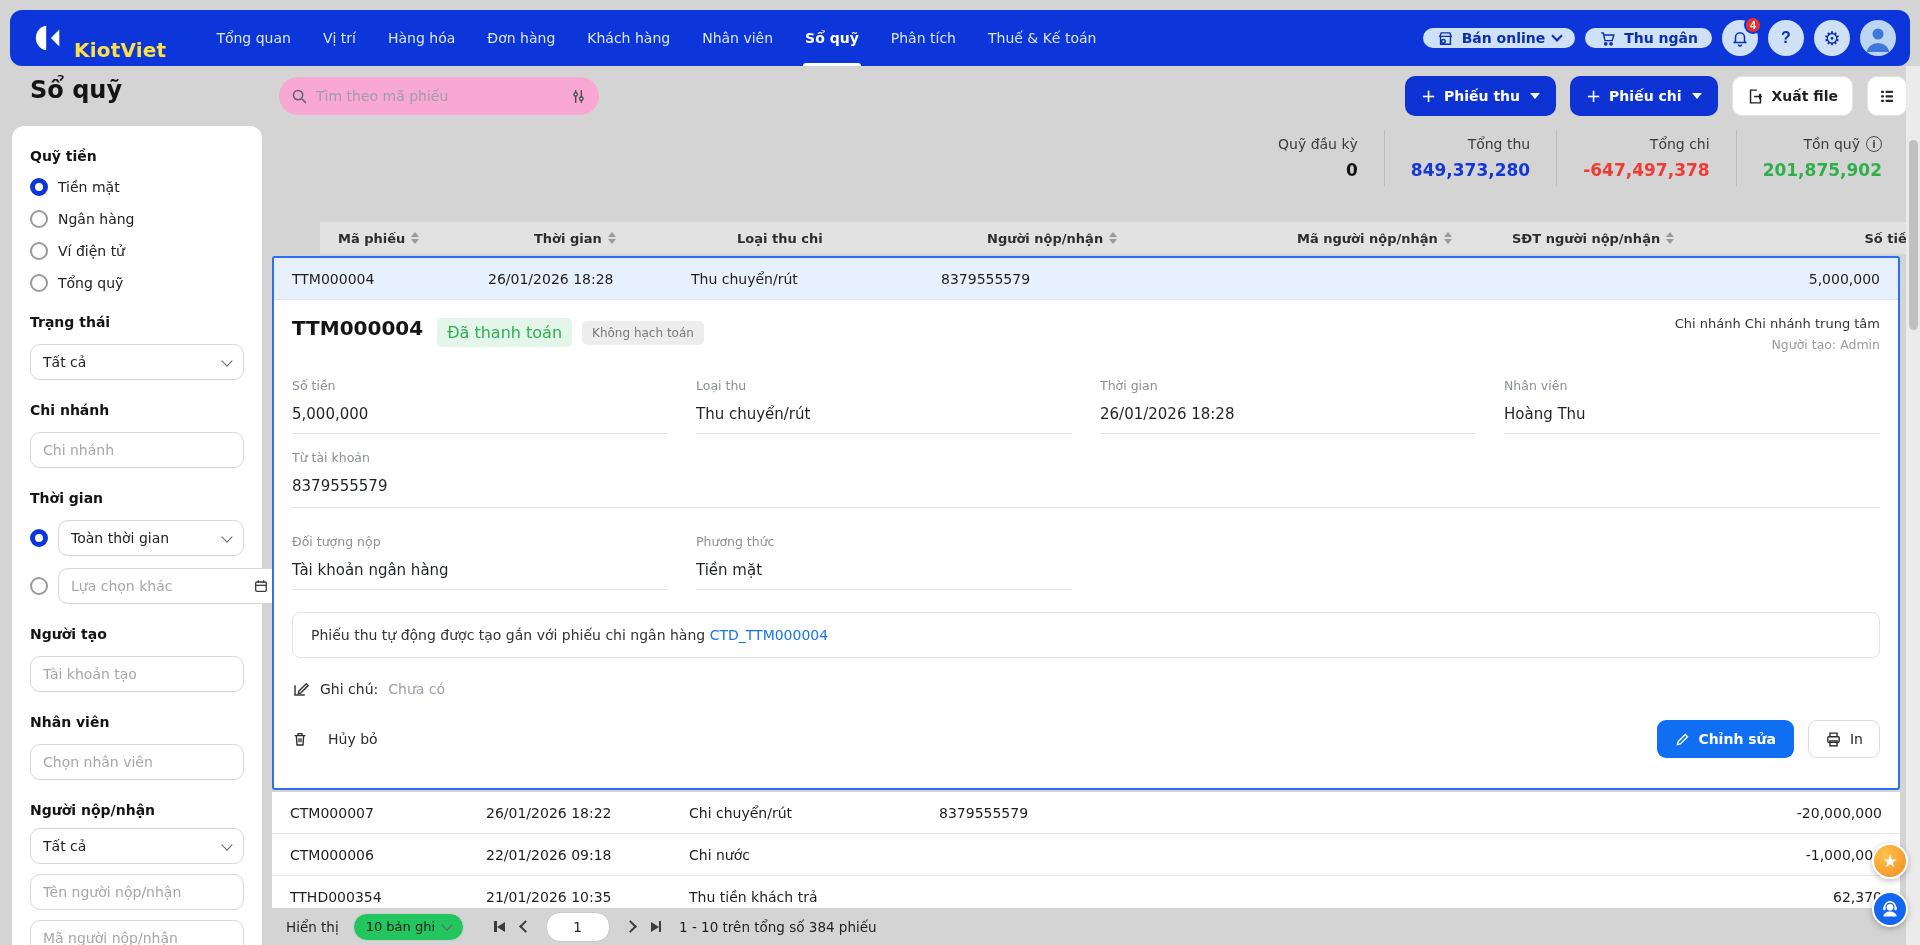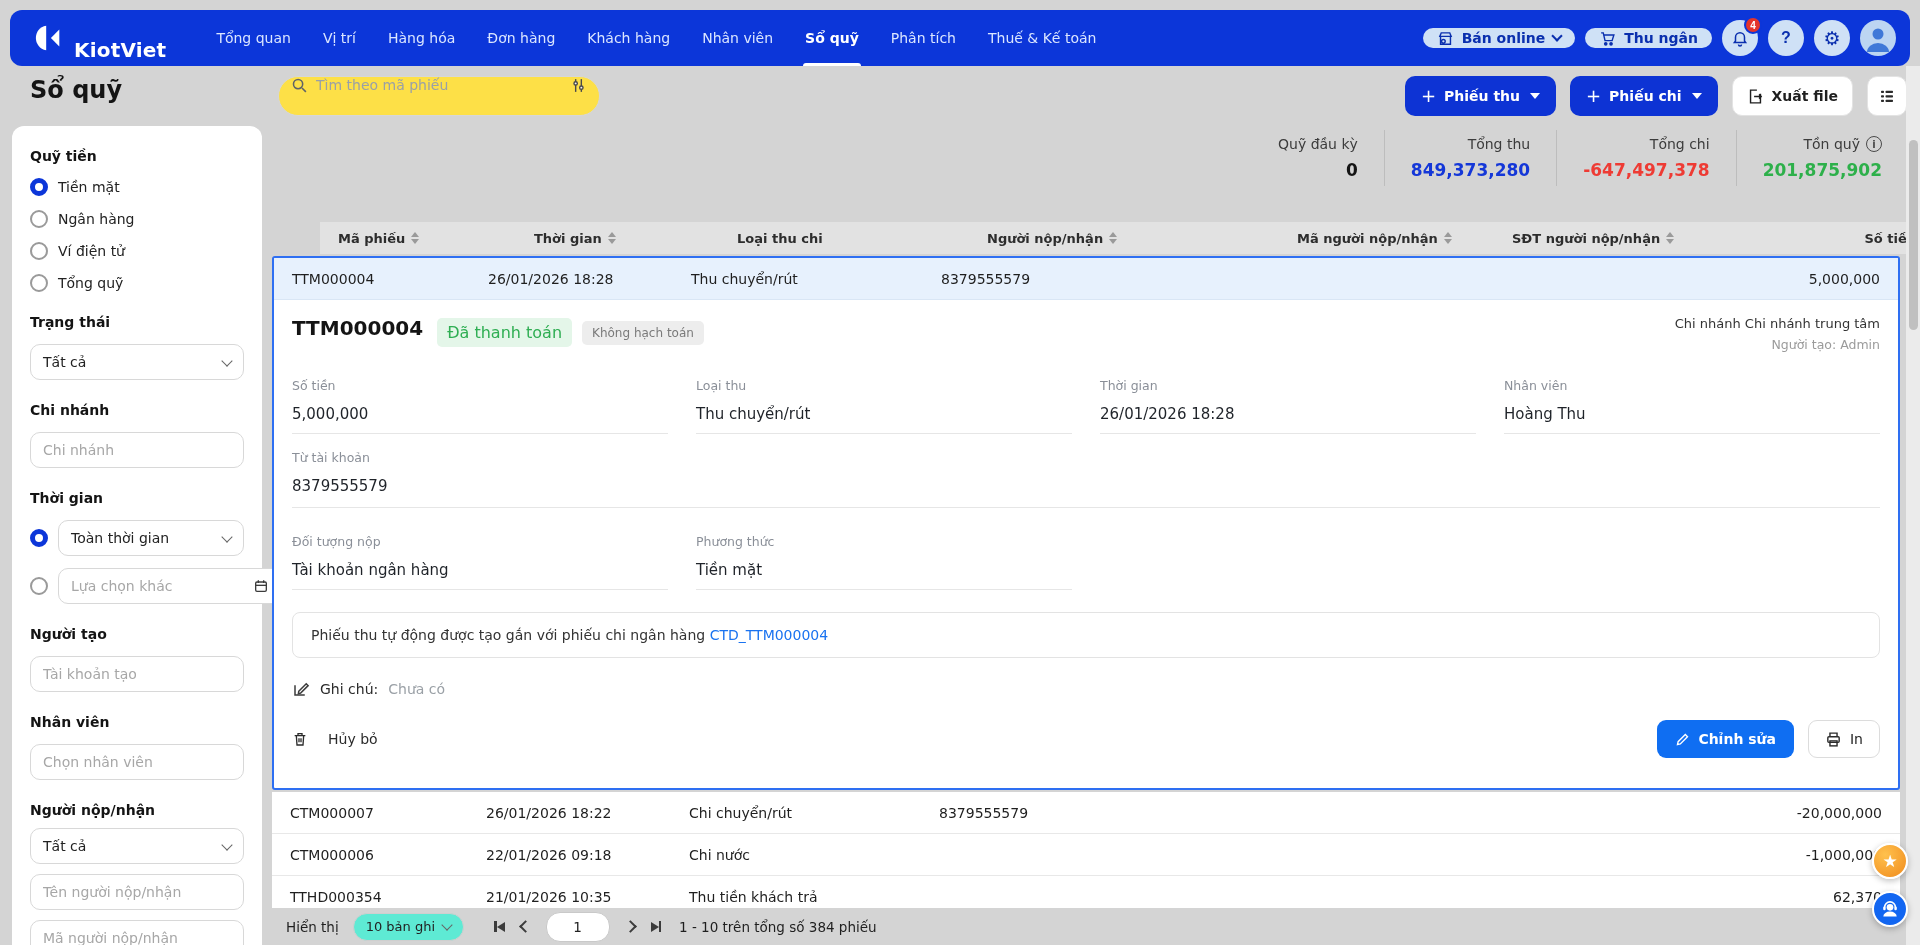--- a/index.html
+++ b/index.html
@@ -5,21 +5,21 @@
   * { margin:0; padding:0; box-sizing:border-box; }
   html,body { width:1920px; height:945px; }
   body { font-family:"DejaVu Sans","Liberation Sans",sans-serif; background:#d4d4d4; overflow:hidden; }
   #app { position:relative; width:1920px; height:945px; background:#d4d4d4; overflow:hidden; }
 
   
   .navbar { position:absolute; left:10px; top:10px; width:1900px; height:56px; background:#0c36d9;
             border-radius:12px; display:flex; align-items:center; padding:0 14px 0 24px; z-index:30; }
   .logo { display:flex; align-items:center; gap:10px; margin-right:38px; }
   .logo svg { display:block; }
-  .brand { color:#ffffff; font-size:20px; font-weight:bold; letter-spacing:.2px;margin-top:24px; }
+  .brand { color:#fde047; font-size:20px; font-weight:bold; letter-spacing:.2px;margin-top:24px; }
   .nav-items { display:flex; height:56px; align-items:stretch; gap:8px; flex:1; }
   .nav-item { position:relative; display:flex; align-items:center; padding:0 12px; color:#dbe6ff;
               font-size:14px; font-weight:500; cursor:pointer; white-space:nowrap; }
   .nav-item.active { color:#fff; font-weight:bold; }
   .nav-item.active::after { content:""; position:absolute; left:10px; right:10px; bottom:0; height:3px;
               background:#fff; border-radius:3px 3px 0 0; }
   .nav-right { display:flex; align-items:center; gap:10px; }
   .pill { height:20px; background:#cfe1f6; color:#0a2fae; border:none; border-radius:18px;
           display:flex; align-items:center; gap:8px; padding:0 14px; font-size:14px; font-weight:bold;
           font-family:inherit; cursor:pointer; }
@@ -29,22 +29,22 @@
           background:#e4342c; color:#fff; font-size:10px; font-weight:bold; display:flex; align-items:center;
           justify-content:center; border:2px solid #0c36d9; padding:0 3px; }
   .chev { width:8px; height:8px; border-right:2px solid #0a2fae; border-bottom:2px solid #0a2fae;
           transform:rotate(45deg); margin-top:-4px; }
   .gear-glyph { font-size:19px; line-height:1; }
   .q-glyph { font-size:16px; font-weight:bold; }
   .avatar-btn { background:#bcd5f2; overflow:hidden; }
 
   
   .page-title { position:absolute; left:30px; top:76px; font-size:24px; font-weight:bold; color:#141414; }
-  .searchbox { position:absolute; left:278px; top:76px; width:322px; height:40px; background:#fde047;
-               border:1px solid #d7d7d7; border-radius:20px; display:flex; align-items:flex-start; padding:0 12px; gap:8px; }
+  .searchbox { position:absolute; left:278px; top:76px; width:322px; height:40px; background:#f9a8d4;
+               border:1px solid #d7d7d7; border-radius:20px; display:flex; align-items:center; padding:0 12px; gap:8px; }
   .searchbox input { flex:1; border:none; outline:none; background:transparent; font-size:14px;
                font-family:inherit; color:#333; }
   .searchbox input::placeholder { color:#9aa0a6; }
   .top-actions { position:absolute; right:13px; top:76px; display:flex; gap:14px; }
   .btn-primary { height:40px; background:#0d33d4; color:#fff; border:none; border-radius:10px;
                display:flex; align-items:center; gap:8px; padding:0 16px; font-size:14px; font-weight:bold;
                font-family:inherit; cursor:pointer; }
   .btn-primary .plus { font-size:18px; font-weight:normal; margin-top:-2px; }
   .caret-dn { width:0; height:0; border-left:5px solid transparent; border-right:5px solid transparent;
                border-top:6px solid #fff; margin-left:2px; }
@@ -133,21 +133,21 @@
               align-items:center; gap:8px; padding:0 18px; font-size:14px; font-weight:bold; font-family:inherit; cursor:pointer; }
   .btn-print { height:38px; background:#fff; color:#1f1f1f; border:1px solid #dcdcdc; border-radius:9px;
               display:flex; align-items:center; gap:8px; padding:0 16px; font-size:14px; font-family:inherit; cursor:pointer; }
 
   .rows-below { position:absolute; left:272px; top:792px; width:1628px; }
 
   
   .pagebar { position:absolute; left:272px; bottom:0; width:1636px; height:37px; background:#d4d4d4;
              display:flex; align-items:center; gap:14px; padding-left:14px; z-index:10; }
   .pagebar .lbl { font-size:13.5px; color:#1f1f1f; }
-  .size-pill { height:28px; background:#5eead4; border:1px solid #cfcfcf; border-radius:14px; display:flex;
+  .size-pill { height:28px; background:#22c55e; border:1px solid #cfcfcf; border-radius:14px; display:flex;
              align-items:center; gap:8px; padding:0 12px; font-size:13px; color:#222; cursor:pointer; }
   .pg-ctrl { display:flex; align-items:center; gap:16px; margin-left:16px; }
   .skip { display:flex; align-items:center; cursor:pointer; }
   .skip .bar { width:2.5px; height:11px; background:#3c3c3c; }
   .tri-l { width:0; height:0; border-top:5.5px solid transparent; border-bottom:5.5px solid transparent; border-right:8px solid #3c3c3c; }
   .tri-r { width:0; height:0; border-top:5.5px solid transparent; border-bottom:5.5px solid transparent; border-left:8px solid #3c3c3c; }
   .chv { width:9px; height:9px; border-left:2px solid #3c3c3c; border-bottom:2px solid #3c3c3c; cursor:pointer; }
   .chv.left { transform:rotate(45deg); } .chv.right { transform:rotate(225deg); }
   .page-box { width:64px; height:30px; background:#fff; border:1px solid #c9c9c9; border-radius:14px;
              display:flex; align-items:center; justify-content:center; font-size:13.5px; color:#222; }

